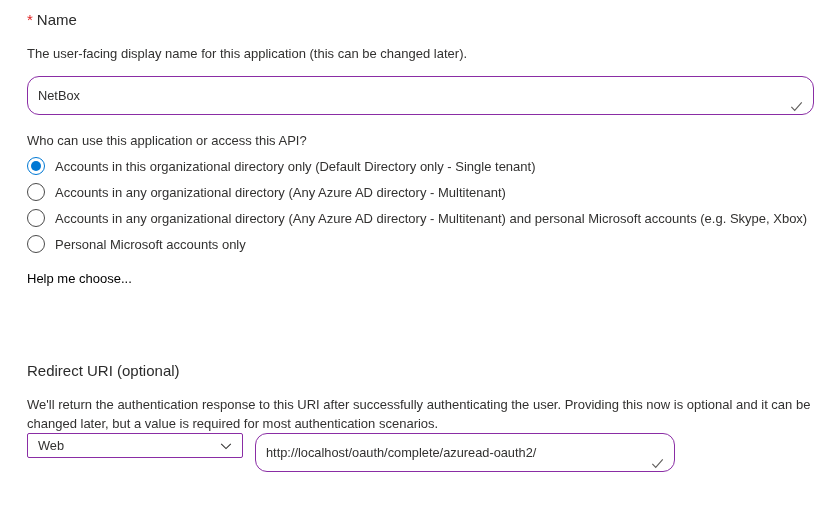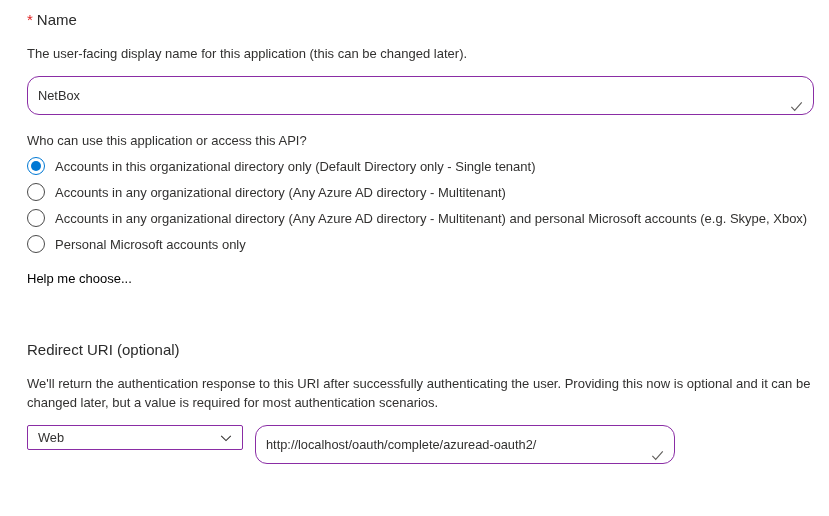--- a/index.html
+++ b/index.html
@@ -86,23 +86,23 @@
   .radio-label { font-size: 13px; color: #323130; white-space: nowrap; }
 
   .help-link-wrap { margin-top: 16px; }
   .help-link {
     font-size: 13px;
     color: #000000;
     text-decoration: none;
     cursor: pointer;
   }
 
-  .section-redirect .section-title { margin-top: 53px; }
+  .section-redirect .section-title { margin-top: 74px; }
 
-  .uri-row { display: flex; margin-top: 13px; }
+  .uri-row { display: flex; }
   .select-field {
     width: 216px;
     height: 25px;
     border: 1px solid #8a2da5;
     border-radius: 2px;
     background: #fff;
     display: flex;
     align-items: center;
     justify-content: space-between;
     padding: 0 9px 0 10px;

